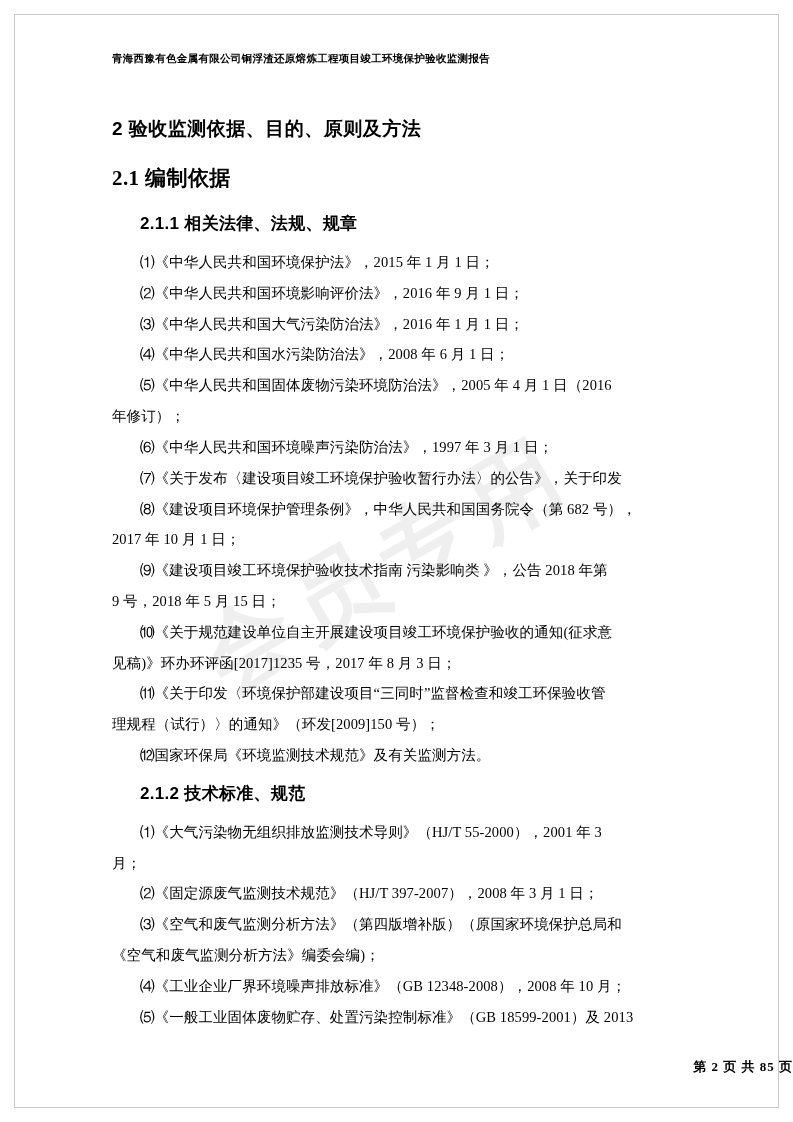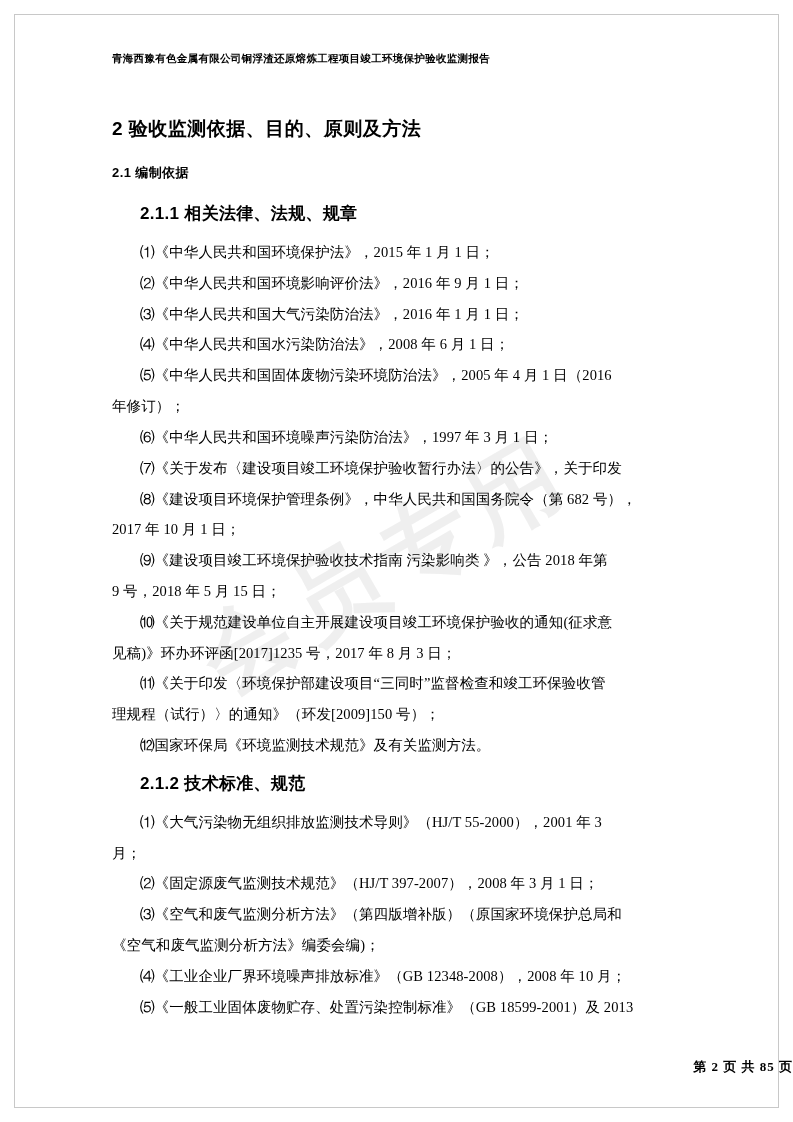--- a/index.html
+++ b/index.html
@@ -42,25 +42,25 @@
     white-space: nowrap;
   }
   h1.sec {
     font-size: 19px;
     font-weight: bold;
     margin: 0 0 22px 0;
     letter-spacing: 0.5px;
     font-family: "Liberation Sans", sans-serif;
   }
   h2.sec {
-    font-size: 13px;
+    font-size: 21px;
     font-weight: bold;
     margin: 1px 0 20px 0;
     letter-spacing: 0.4px;
-    font-family: Liberation Sans, sans-serif;
+    font-family: Liberation Serif, serif;
   }
   h3.sec {
     font-size: 17px;
     font-weight: bold;
     margin: 0 0 14px 0;
     padding-left: 28px;
     letter-spacing: 0.3px;
     font-family: "Liberation Sans", sans-serif;
   }
   p.para {

